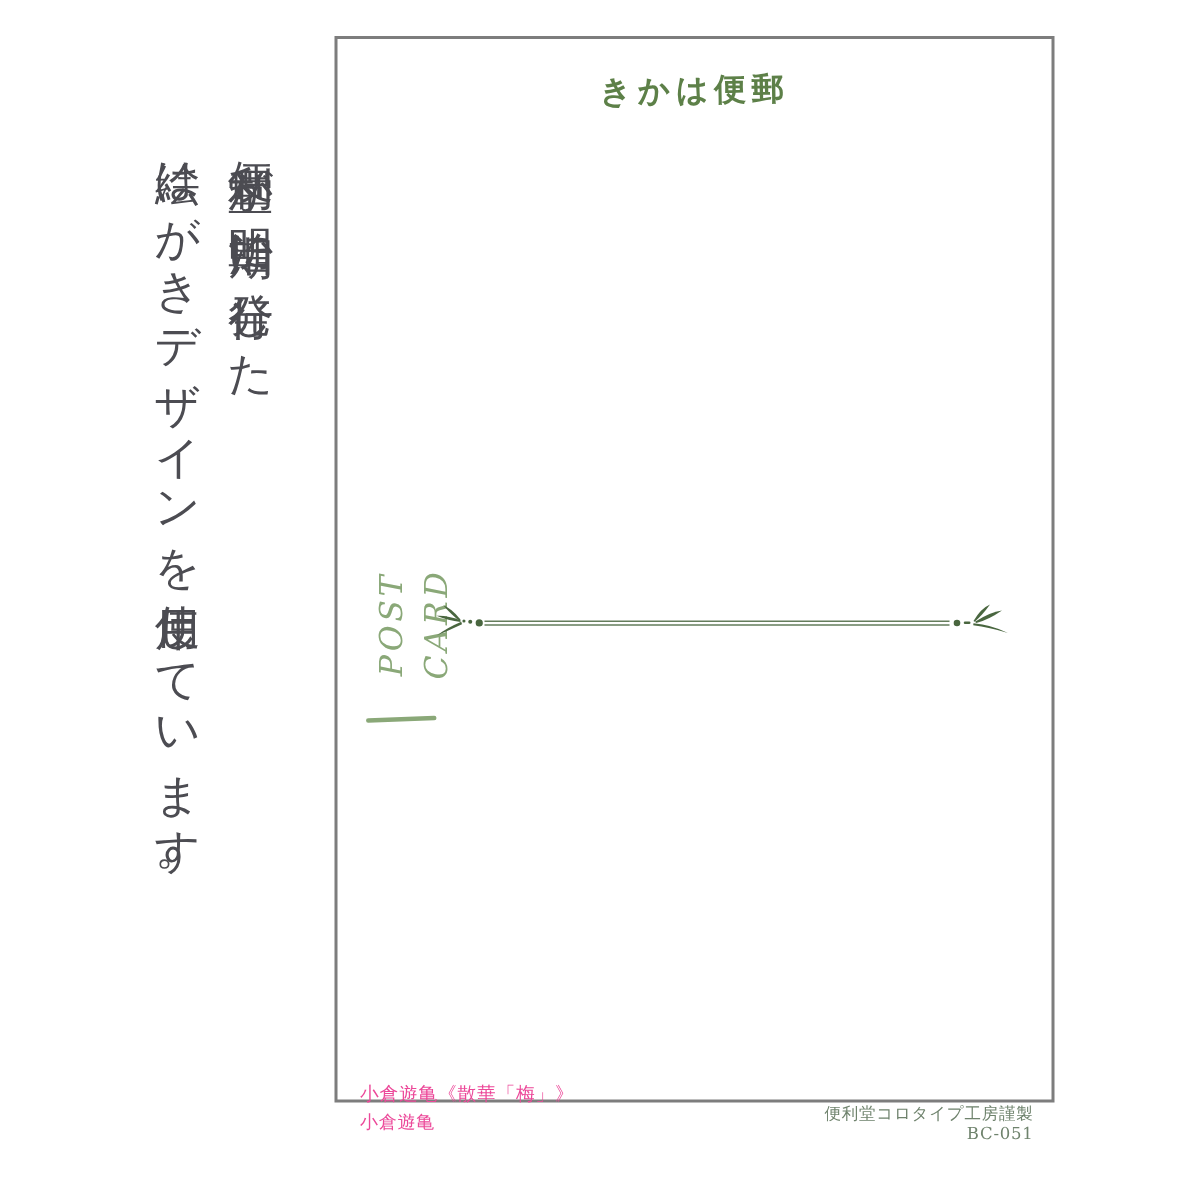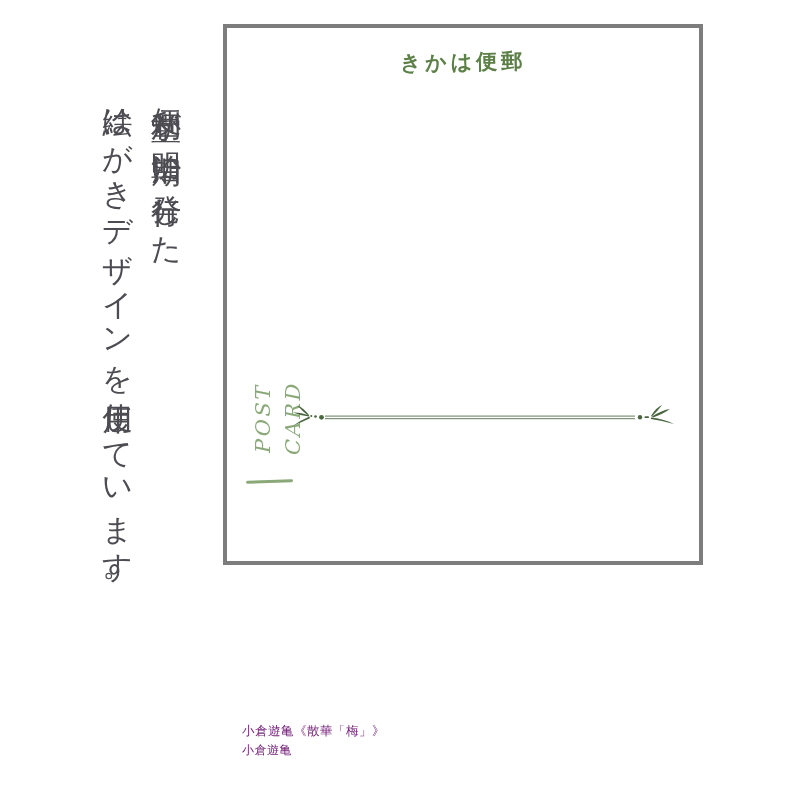--- a/index.html
+++ b/index.html
@@ -22,23 +22,23 @@
     letter-spacing: 2.5px;
     line-height: 1.62;
     font-weight: 500;
   }
   .v-caption .col { white-space: nowrap; }
 
   
   .postcard {
     position: absolute;
     left: 223px; top: 24px;
-    width: 480px; height: 541px;
+    width: 480px; height: 711px;
     background: #ffffff;
-    border: 4px solid #1d4ed8;
+    border: 2px solid #1d4ed8;
   }
 
   .pc-header {
     position: absolute;
     left: 0; top: 20px; width: 100%;
     text-align: center;
     font-size: 21px;
     font-weight: bold;
     letter-spacing: 4px;
     transform: rotate(-1deg);
@@ -124,20 +124,24 @@
 
       <g fill="currentColor">
         <circle cx="348" cy="18.3" r="2.2"></circle>
         <rect x="352.5" y="17.3" width="4.5" height="1.7" rx="0.85"></rect>
         <path d="M359,17 Q364,8.5 370,6 Q365,13 359.8,17.5 Z"></path>
         <path d="M360,17.5 Q370,11 378,10 Q369,16.2 360.8,18.4 Z"></path>
         <path d="M359,18.5 Q371,19.5 382,25 Q369.5,21.3 358.8,19.9 Z"></path>
       </g>
     </svg>
 
-    <div class="pc-artwork" style="color: #701a75;">
+    <div class="pc-artwork" style="color: #ec4899;">
       <div class="title">小倉遊亀《散華「梅」》</div>
       <div class="collection">小倉遊亀</div>
     </div>
 
+    <div class="pc-publisher" style="color: rgb(111, 131, 109);">
+      <div>便利堂コロタイプ工房謹製</div>
+      <div>BC-051</div>
+    </div>
 
   </div>
 </div>
 
 </body></html>

